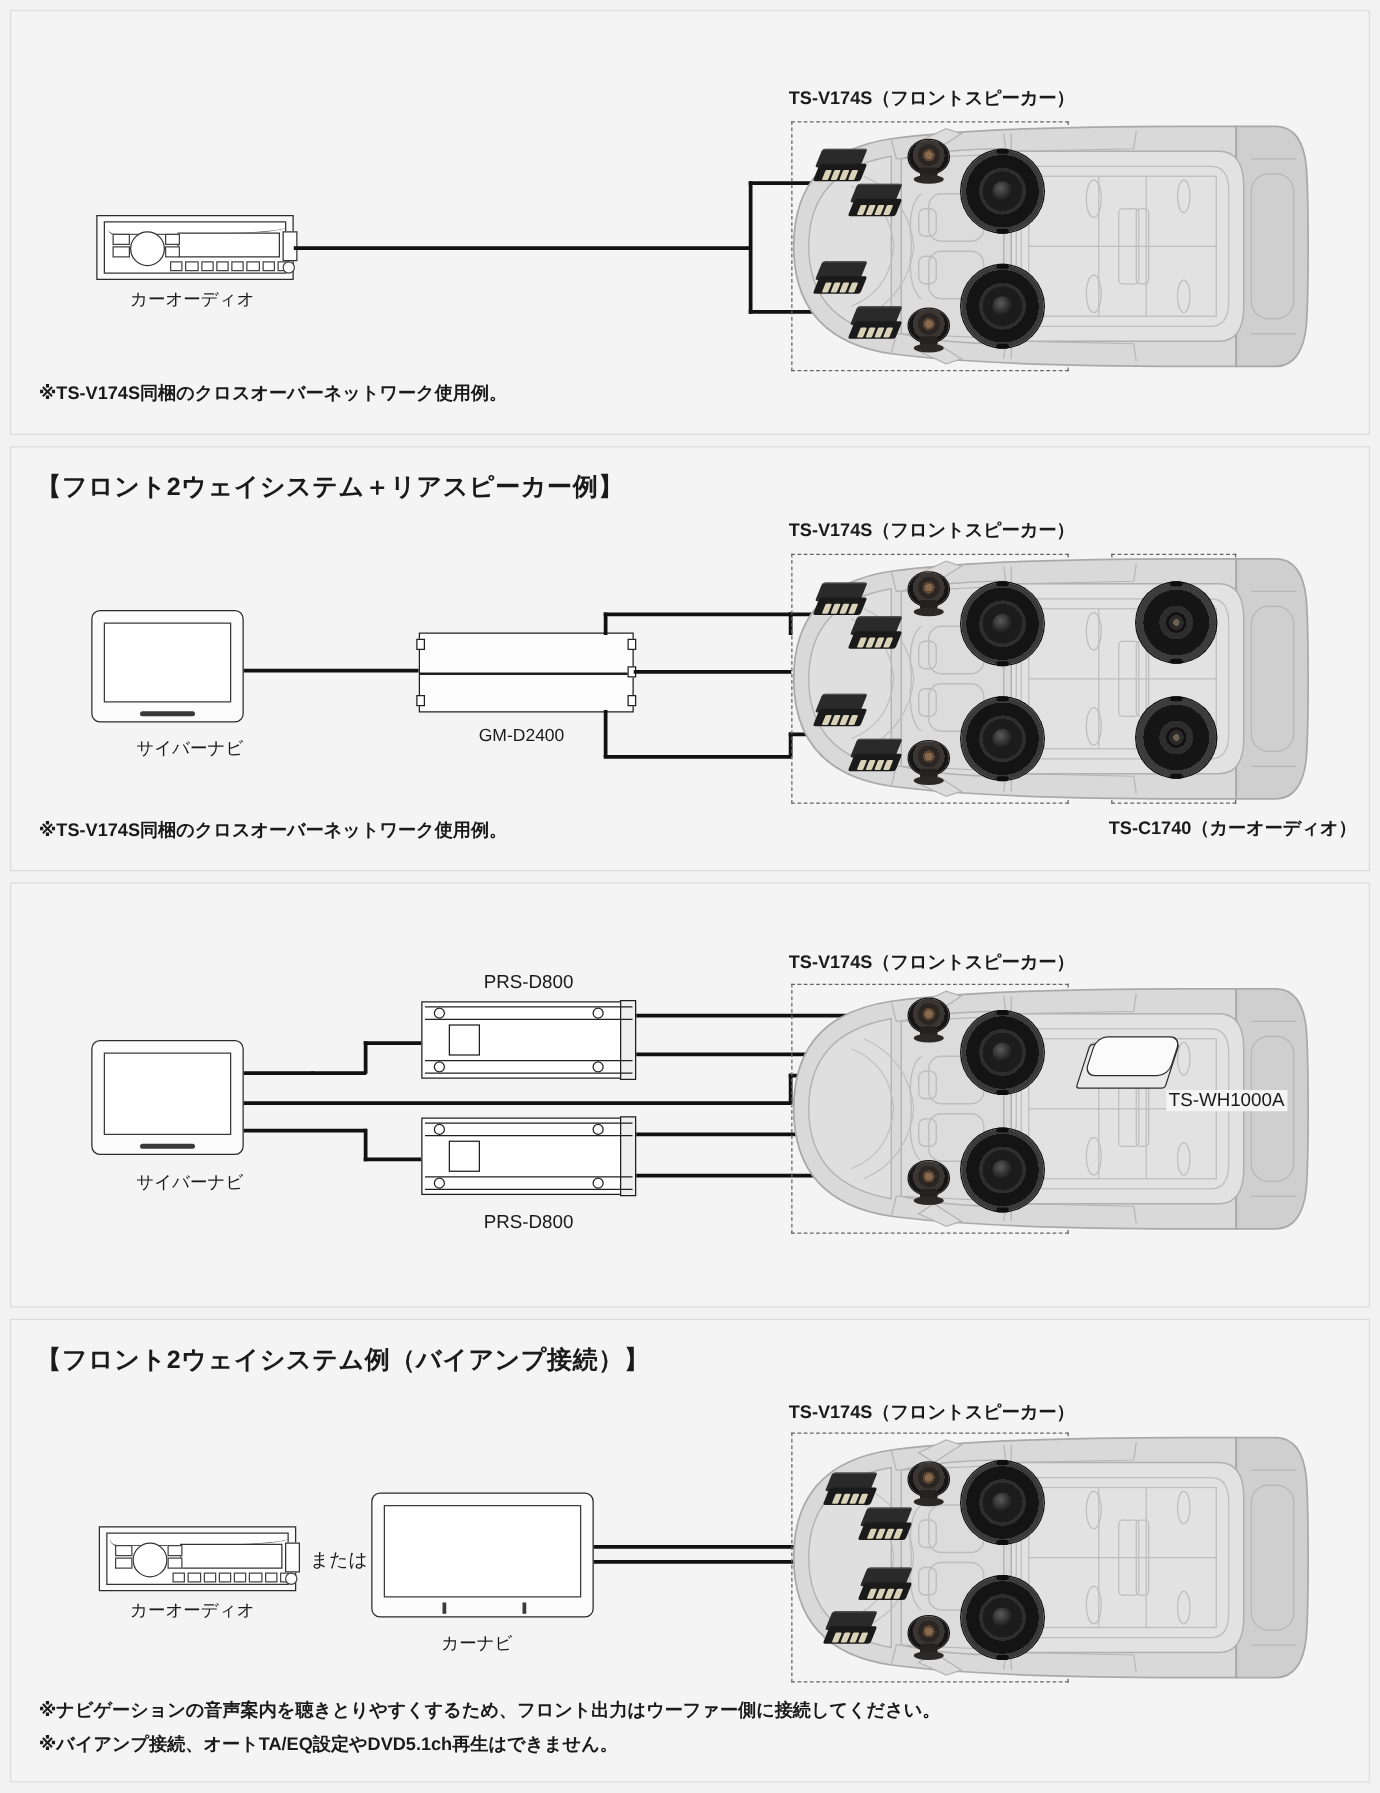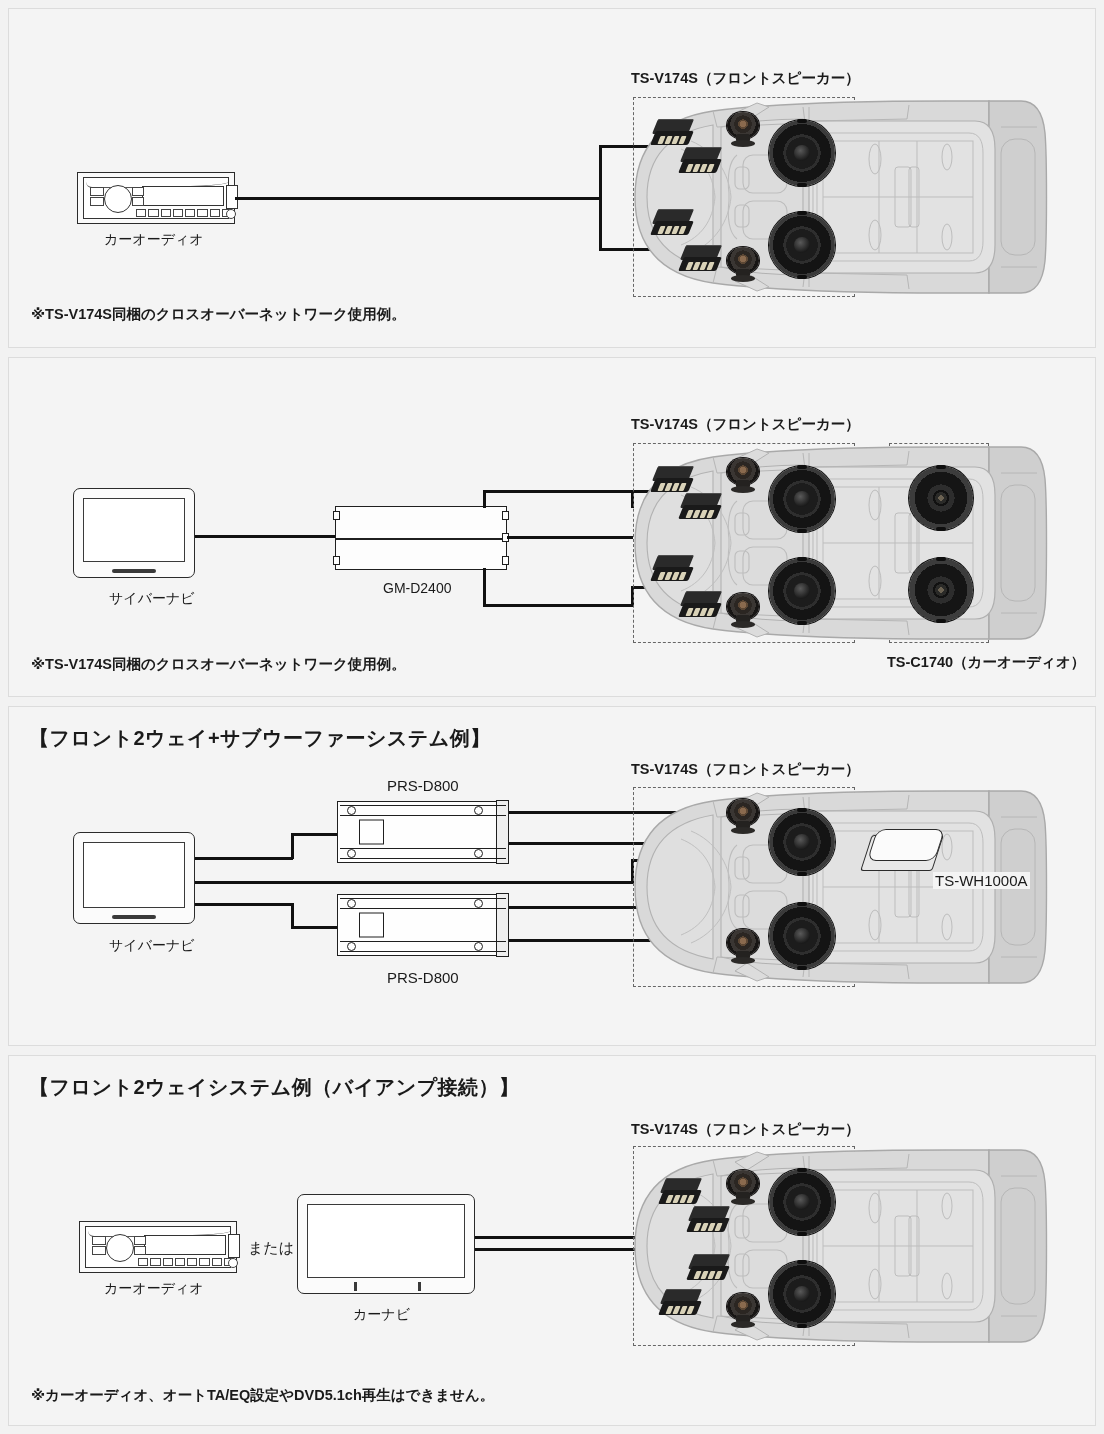--- a/index.html
+++ b/index.html
@@ -289,20 +289,21 @@
       </div>
     <div class="woofer" style="left:760px;top:203px;width:66px;height:66px;">
         <span class="tab-n" style="left:42%;top:-2%;"></span>
         <span class="tab-n" style="left:42%;bottom:-2%;"></span>
       </div>
 
     <div class="panel-note" style="top:296px;">※TS-V174S同梱のクロスオーバーネットワーク使用例。</div>
   </div>
 
   <div class="panel" id="panel-2">
+    <div class="panel-title">【フロント2ウェイシステム＋リアスピーカー例】</div>
 
     <div class="navi" style="left:64px;top:130px;width:122px;height:90px;">
       <div class="screen"></div>
         <div class="foot"></div>
     </div>
     <div class="label" style="left:100px;top:232px;">サイバーナビ</div>
 
     <div class="wire wh" style="left:186px;top:177px;width:140px;"></div>
 
     <div class="amp-gm" style="left:326px;top:148px;width:172px;height:64px;">
@@ -417,21 +418,20 @@
       </div>
     <div class="coax" style="left:900px;top:200px;width:64px;height:64px;">
         <span class="tab-n" style="left:42%;top:-2%;"></span>
         <span class="tab-n" style="left:42%;bottom:-2%;"></span>
       </div>
 
     <div class="panel-note" style="top:297px;">※TS-V174S同梱のクロスオーバーネットワーク使用例。</div>
   </div>
 
   <div class="panel" id="panel-3">
-    <div class="panel-title">【フロント2ウェイ+サブウーファーシステム例】</div>
 
     <div class="navi" style="left:64px;top:125px;width:122px;height:92px;">
       <div class="screen"></div>
         <div class="foot"></div>
     </div>
     <div class="label" style="left:100px;top:230px;">サイバーナビ</div>
 
     <div class="wire wh" style="left:186px;top:150px;width:56px;"></div>
     <div class="wire wv" style="left:282px;top:126px;height:26px;"></div>
     <div class="wire wh" style="left:282px;top:126px;width:46px;"></div>
@@ -628,16 +628,17 @@
 
     <div class="woofer" style="left:760px;top:113px;width:66px;height:66px;">
         <span class="tab-n" style="left:42%;top:-2%;"></span>
         <span class="tab-n" style="left:42%;bottom:-2%;"></span>
       </div>
     <div class="woofer" style="left:760px;top:205px;width:66px;height:66px;">
         <span class="tab-n" style="left:42%;top:-2%;"></span>
         <span class="tab-n" style="left:42%;bottom:-2%;"></span>
       </div>
 
-    <div class="panel-note" style="top:330px;">※カーオーディオ、オートTA/EQ設定やDVD5.1ch再生はできません。</div>
+    <div class="panel-note" style="top:303px;">※ナビゲーションの音声案内を聴きとりやすくするため、フロント出力はウーファー側に接続してください。</div>
+    <div class="panel-note" style="top:330px;">※バイアンプ接続、オートTA/EQ設定やDVD5.1ch再生はできません。</div>
   </div>
 
 </div>
 
 </body></html>

